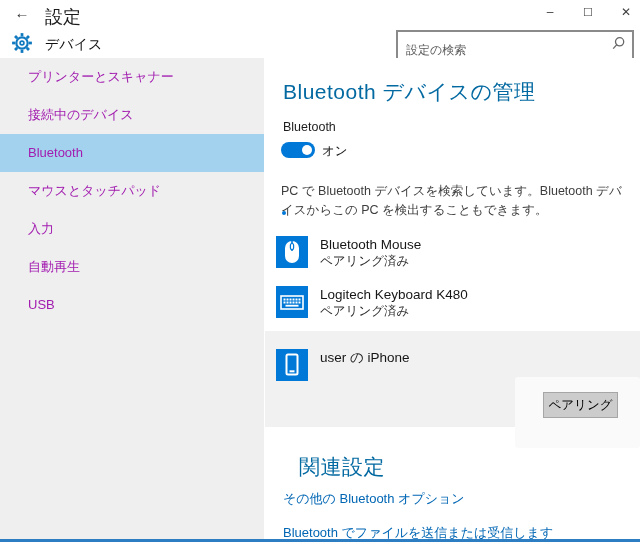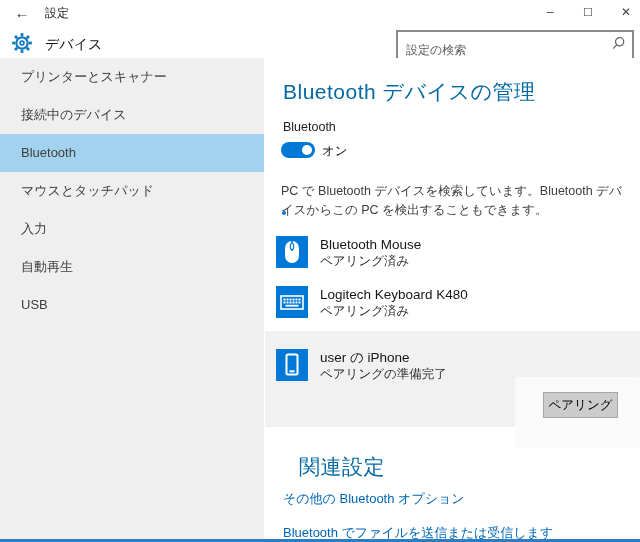--- a/index.html
+++ b/index.html
@@ -11,43 +11,43 @@
     width: 640px; height: 542px;
     background: #ffffff;
     overflow: hidden;
     border-bottom: 3px solid #2d7dc2;
   }
 
   
   .titlebar { position: absolute; left: 0; top: 0; width: 640px; height: 26px; background: #fff; }
   .back-btn { position: absolute; left: 10px; top: 2px; width: 24px; height: 22px;
               font-size: 15px; color: #333; text-align: center; line-height: 22px; cursor: default; }
-  .win-title { position: absolute; left: 45px; top: 5px; font-size: 12px; color: #1a1a1a; }
+  .win-title { position: absolute; left: 45px; top: 5px; font-size: 18px; color: #1a1a1a; }
   .win-ctrl { position: absolute; top: 0; width: 34px; height: 26px; text-align: center;
               line-height: 25px; font-size: 12px; color: #404040; }
   .ctrl-min { left: 533px; }
   .ctrl-max { left: 571px; font-size: 11px; }
   .ctrl-close { left: 609px; }
 
   
   .header { position: absolute; left: 0; top: 26px; width: 640px; height: 32px; background: #fff; }
   .gear { position: absolute; left: 11px; top: 32px; width: 22px; height: 22px; }
   .page-title { position: absolute; left: 45px; top: 36px; font-size: 14px; color: #111; font-weight: normal; }
   .search-box { position: absolute; left: 396px; top: 30px; width: 238px; height: 40px;
                 border: 2px solid #8a8a8a; background: #fff; }
   .search-input { position: absolute; left: 0; top: 0; width: 100%; height: 100%;
                   border: none; outline: none; padding: 0 26px 0 8px; font-size: 12px; color: #222;
                   font-family: inherit; background: transparent; }
   .search-input::placeholder { color: #5b5b5b; opacity: 1; }
   .search-glyph { position: absolute; right: 6px; top: 4px; width: 15px; height: 15px; }
 
   
   .sidebar { position: absolute; left: 0; top: 58px; width: 264px; height: 481px; background: #efeff0; }
-  .side-item { position: relative; height: 38px; line-height: 38px; padding-left: 21px;
-               font-size: 13px; color: #404040; cursor: default; }
+  .side-item { position: relative; height: 38px; line-height: 38px; padding-left: 28px;
+               font-size: 13px; color: #a21caf; cursor: default; }
   .side-item.selected { background: #a3d2ef; }
 
   
   .main { position: absolute; left: 264px; top: 58px; width: 376px; height: 481px; background: #fff; }
   .h1 { position: absolute; left: 19px; font-size: 21px; font-weight: 300; color: #0369a1; letter-spacing: 0.5px; }
   .heading-manage { top: 20px; }
   .toggle-label { position: absolute; left: 19px; top: 62px; font-size: 12.5px; color: #1c1c1c; }
   .toggle { position: absolute; left: 17px; top: 84px; width: 34px; height: 16px;
             border-radius: 8px; background: #0078d7; }
   .toggle-knob { position: absolute; right: 3px; top: 3px; width: 10px; height: 10px;
@@ -193,21 +193,20 @@
     <div class="selected-row">
       <div class="row-phone-inner">
         <div class="dev-icon">
           <svg width="32" height="32" viewBox="0 0 32 32">
             <rect x="10.5" y="5.5" width="11" height="20" rx="1.5" fill="none" stroke="#fff" stroke-width="2"></rect>
             <line x1="13.5" y1="22.3" x2="18.5" y2="22.3" stroke="#fff" stroke-width="2"></line>
           </svg>
         </div>
         <div class="dev-texts">
           <div class="dev-name">user の iPhone</div>
-          <div class="dev-status">ペアリングの準備完了</div>
         </div>
       </div>
     </div>
 
     <div class="h1 heading-related">関連設定</div>
     <div class="link link-options">その他の Bluetooth オプション</div>
     <div class="link link-files">Bluetooth でファイルを送信または受信します</div>
   </div>
 
   <div class="artifact-patch"></div>

